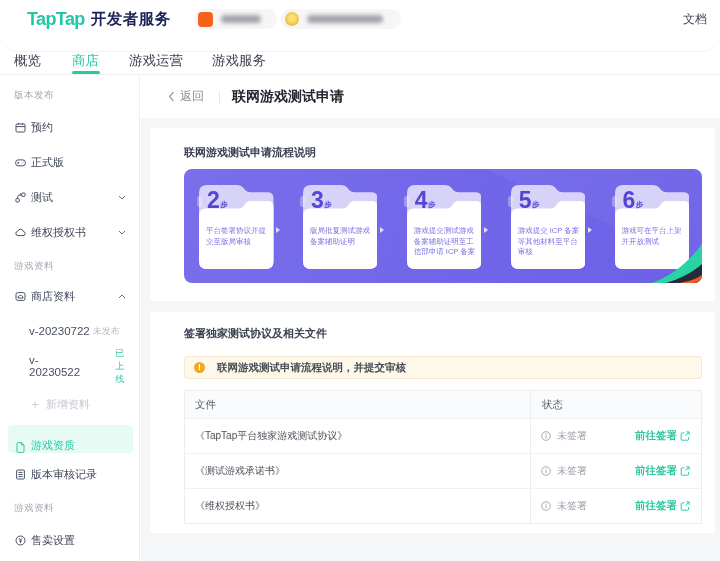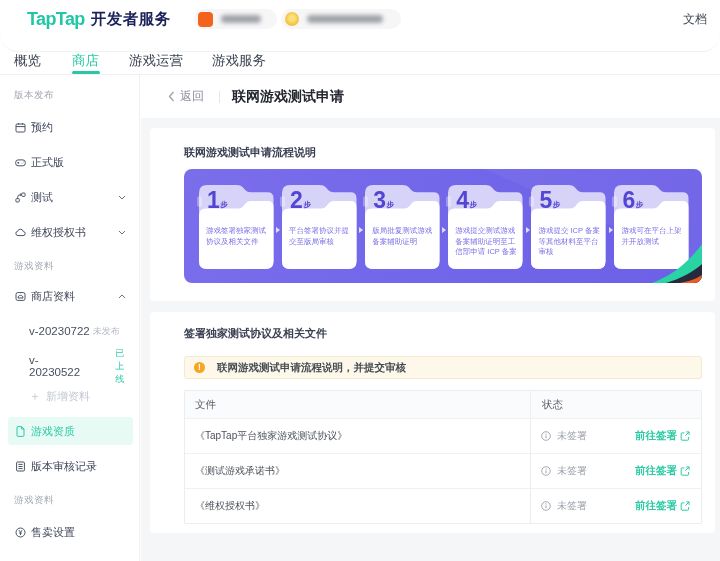--- a/index.html
+++ b/index.html
@@ -30,28 +30,28 @@
   .tab.active { color:#26c8a5; }
   .tab-underline { position:absolute; left:72px; bottom:0; width:27.5px; height:3px; border-radius:2px; background:#26c8a5; }
   
   .sidebar { position:absolute; top:75px; left:0; bottom:0; width:140px; background:#fff; border-right:1px solid #edeff1; padding-top:14px; z-index:3; }
   .sgroup { height:12px; line-height:12px; padding-left:14px; font-size:9.5px; color:#a4a9b3; margin-bottom:10px; letter-spacing:0.5px; }
   .sgroup.later { margin-top:14px; }
   .sitem { height:28px; margin:0 6px 7px 8px; display:flex; align-items:center; padding:0 7px; border-radius:4px; font-size:11px; color:#40465a; cursor:pointer; }
   .sitem .sico { width:11px; height:11px; flex:0 0 11px; margin-right:5px; display:flex; }
   .sitem .slabel { white-space:nowrap; }
   .sitem .chev { margin-left:auto; display:flex; }
-  .sitem.active { background:#e7faf3; color:#2bcba6; }
+  .sitem.active { background:#e7faf3; color:#2bcba6;align-items:flex-end; }
   .ssub { height:28px; margin:0 6px 7px 8px; display:flex; align-items:center; padding-left:21px; border-radius:4px; font-size:11.5px; color:#494f60; cursor:pointer; }
   .ssub .vbadge { font-size:9px; margin-left:3px; }
   .vbadge.grey { color:#b6bbc4; }
   .vbadge.green { color:#2bcba6; }
   .ssub.addnew { color:#c3c7cf; font-size:11px; }
   .sitem.first { margin-top:12px; }
-  .ssub.tight { margin-bottom:2px;gap:32px; }
+  .ssub.tight { margin-bottom:10px;gap:32px; }
   .sgroup.pay { margin-bottom:12px; }
   .ssub.addnew .plus { font-size:12px; margin-right:5px; font-weight:400; }
   
   .main { position:absolute; top:75px; left:141px; right:0; bottom:0; background:#f5f6f8; }
   .ptbar { height:43px; background:#fff; display:flex; align-items:center; padding-left:27px; }
   .back { display:flex; align-items:center; cursor:pointer; }
   .back-ch { display:flex; margin-right:5px; }
   .back-label { font-size:12px; color:#8a8f9a; }
   .pt-div { width:1px; height:12px; background:#e3e5e9; margin:0 12px 0 15px; }
   .pt-title { font-size:14px; font-weight:700; color:#23262e; }
@@ -263,30 +263,20 @@
     <span class="pt-div"></span>
     <span class="pt-title">联网游戏测试申请</span>
   </div>
 
   <section class="card card1">
     <h2 class="sec-title">联网游戏测试申请流程说明</h2>
 
     <div class="banner">
       <div class="steps">
 
-        <div class="step">
-          <svg class="shape" viewBox="0 0 75 88" preserveAspectRatio="none">
-            <path d="M8,2 H38 Q42,2 43.8,4 L46.8,7.4 Q48.6,9.4 52,9.4 H69 Q75,9.4 75,15.4 V80 Q75,88 67,88 H8 Q0,88 0,80 V10 Q0,2 8,2 Z" fill="#d7d2f7"></path>
-            <path d="M0,33 Q0,26 7,26 H39.5 Q42.7,26 44.3,24 L47.3,20.4 Q48.9,18.5 52,18.5 H69 Q75,18.5 75,24.5 V80 Q75,88 67,88 H8 Q0,88 0,80 Z" fill="#ffffff"></path>
-          </svg>
-          <span class="sidetab"></span>
-          <div class="num"><span>1</span><span class="unit">步</span></div>
-          <div class="desc">游戏签署独家测试协议及相关文件</div>
-          <span class="arrow"></span>
-        </div>
 
         <div class="step">
           <svg class="shape" viewBox="0 0 75 88" preserveAspectRatio="none">
             <path d="M8,2 H38 Q42,2 43.8,4 L46.8,7.4 Q48.6,9.4 52,9.4 H69 Q75,9.4 75,15.4 V80 Q75,88 67,88 H8 Q0,88 0,80 V10 Q0,2 8,2 Z" fill="#d7d2f7"></path>
             <path d="M0,33 Q0,26 7,26 H39.5 Q42.7,26 44.3,24 L47.3,20.4 Q48.9,18.5 52,18.5 H69 Q75,18.5 75,24.5 V80 Q75,88 67,88 H8 Q0,88 0,80 Z" fill="#ffffff"></path>
           </svg>
           <span class="sidetab"></span>
           <div class="num"><span>2</span><span class="unit">步</span></div>
           <div class="desc">平台签署协议并提交至版局审核</div>
           <span class="arrow"></span>

